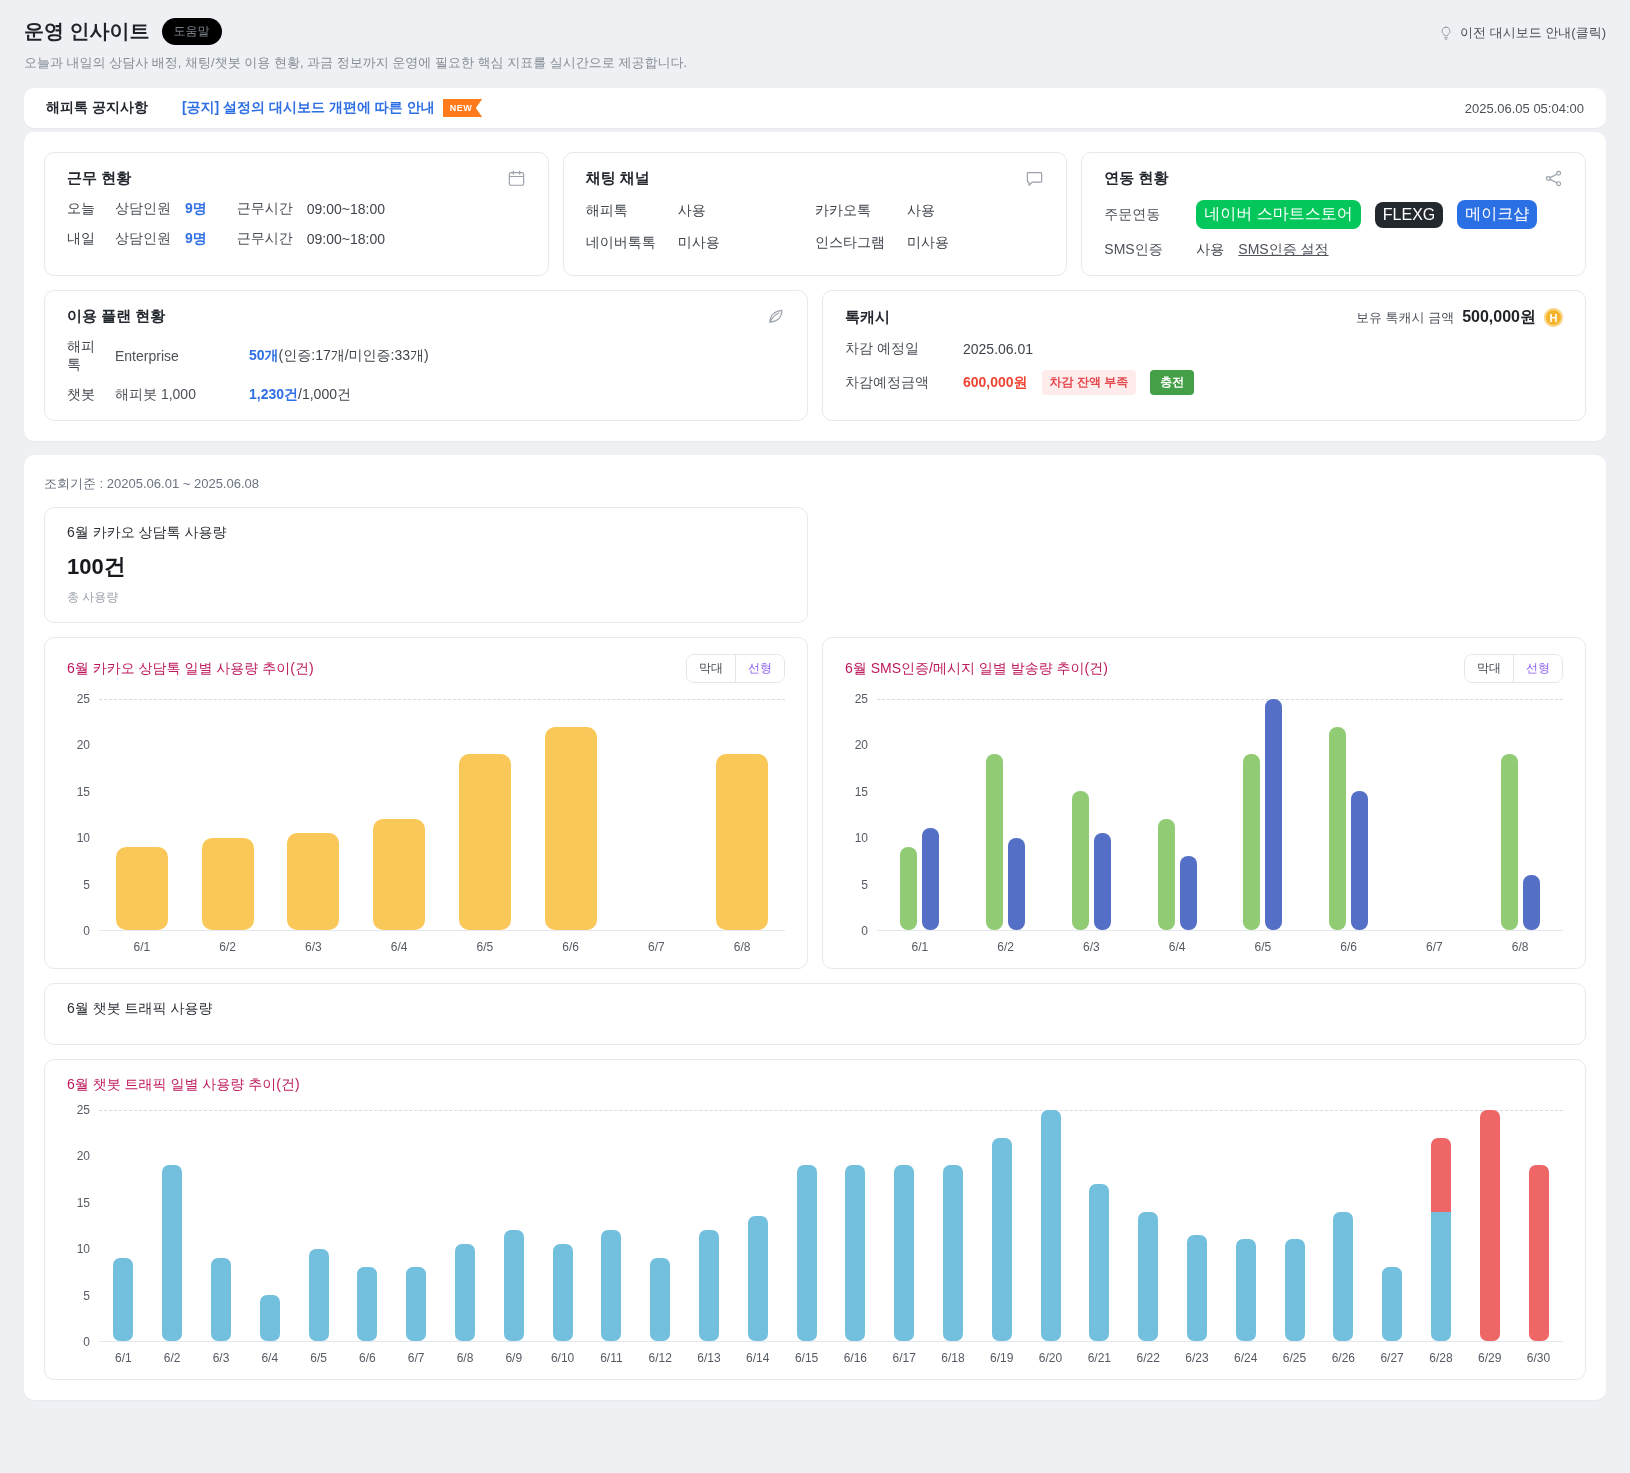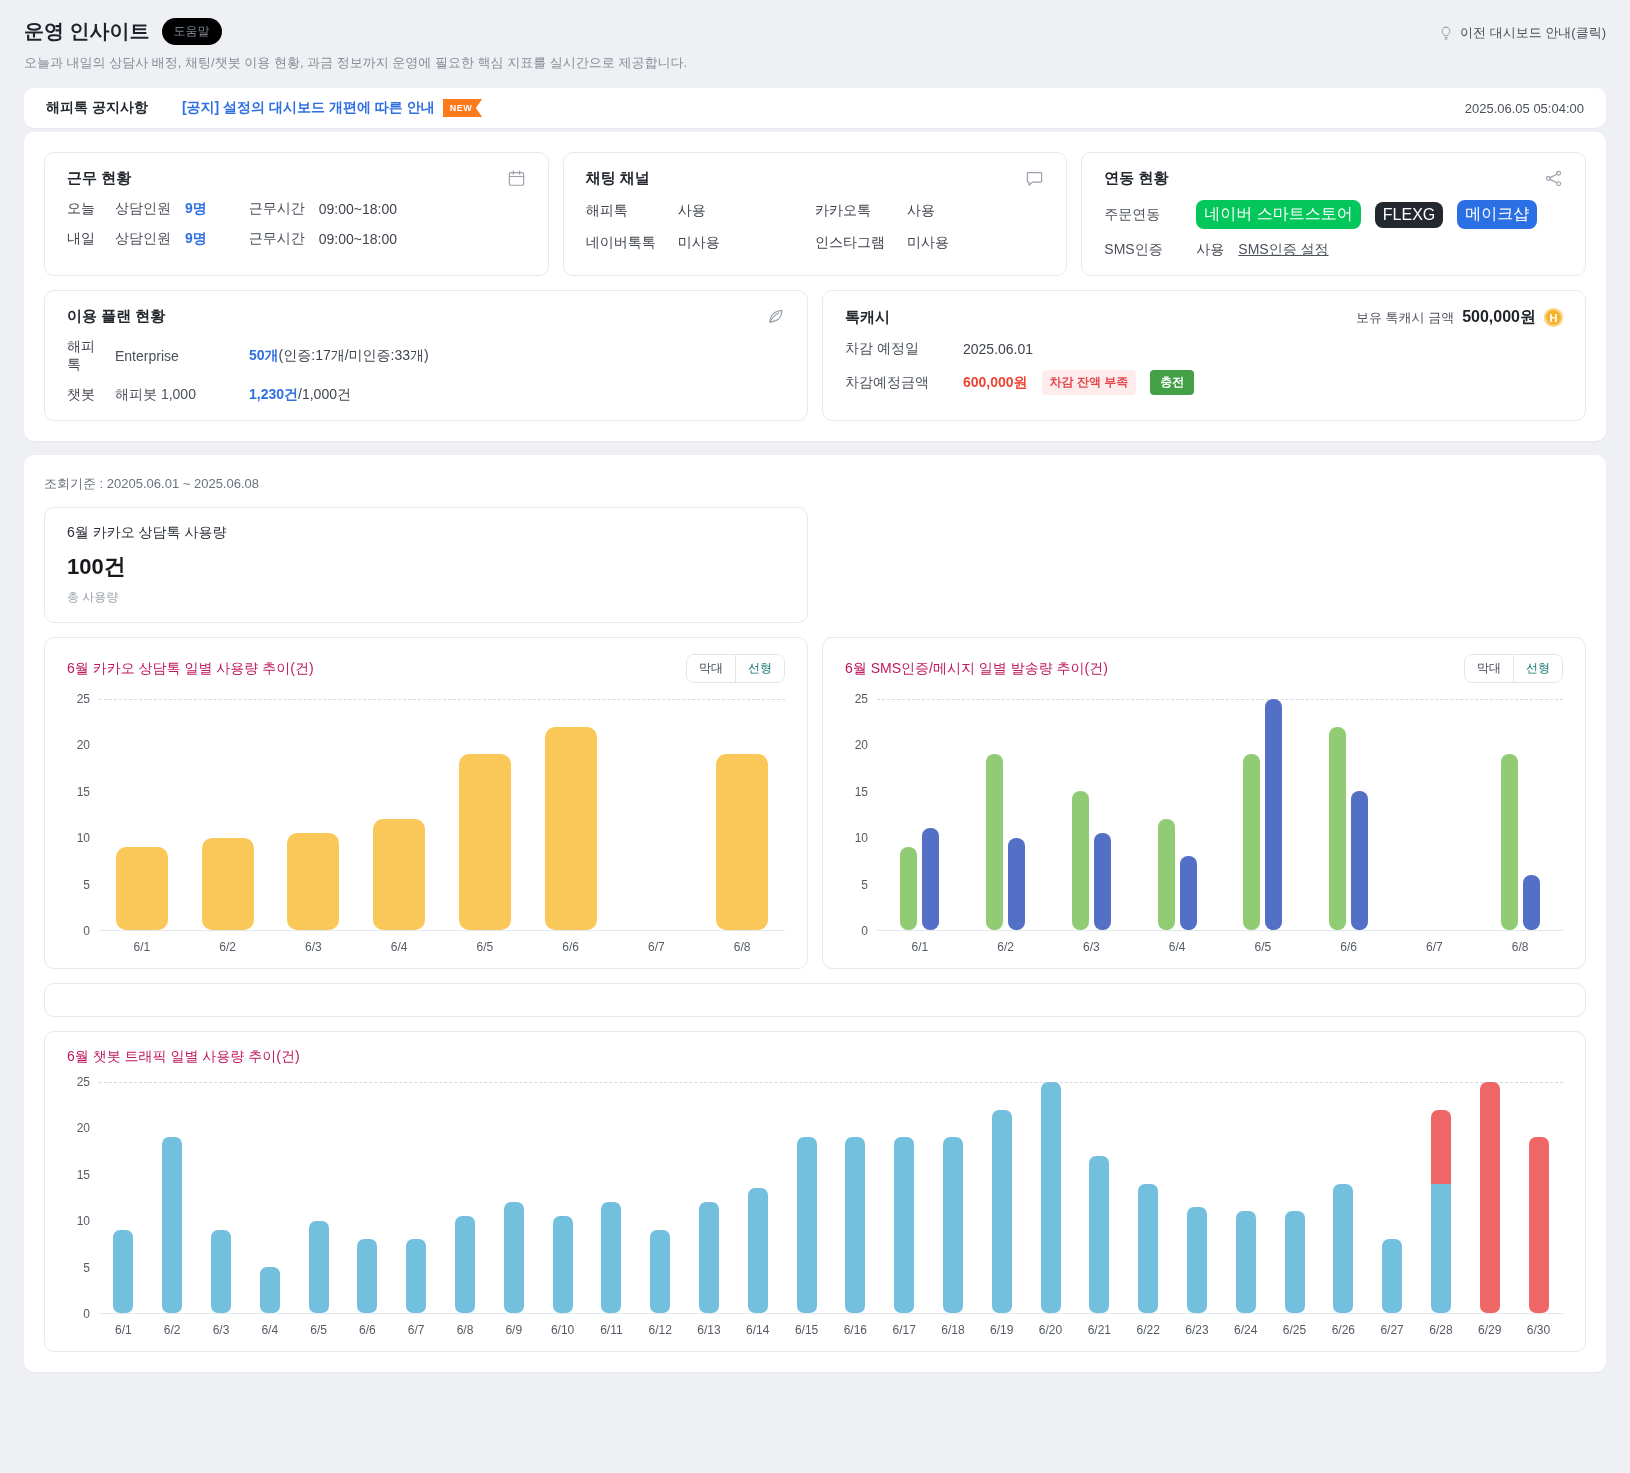--- a/index.html
+++ b/index.html
@@ -39,21 +39,21 @@
   .sub-title { font-size: 15px; font-weight: 700; color: #23272e; }
   .icon svg { stroke: #9aa1ab; fill: none; stroke-width: 1.5; stroke-linecap: round; stroke-linejoin: round; display: block; }
 
   .info-row { display: flex; align-items: center; gap: 14px; font-size: 14px; margin-top: 12px; color: #3f444c; }
   .lbl { color: #4b5059; }
   .w44 { width: 34px; }
   .w80 { width: 78px; }
   .w104 { width: 104px; }
   .w120 { width: 120px; }
   .count-blue { color: #2f6fe4; font-weight: 700; }
-  .gap-left { margin-left: 28px; }
+  .gap-left { margin-left: 16px; }
   .blue-bold { color: #2f6fe4; font-weight: 700; }
   .red-bold { color: #ee4433; font-weight: 700; }
 
   .channel-grid { display: grid; grid-template-columns: 1fr 1fr; row-gap: 14px; margin-top: 14px; font-size: 14px; }
   .channel-item { display: flex; }
   .channel-name { width: 92px; color: #3f444c; }
   .channel-status { color: #3f444c; }
 
   .badge { color: #fff; font-size: 16px; padding: 4px 8px; border-radius: 8px; font-weight: 500; }
   .underline-link { color: #4b5059; text-decoration: underline; cursor: pointer; }
@@ -73,21 +73,21 @@
   .summary-title { font-size: 14px; color: #2b2f36; margin-bottom: 10px; }
   .summary-row { display: flex; justify-content: space-between; align-items: flex-end; }
   .summary-col.right { text-align: right; }
   .summary-value { font-size: 22px; font-weight: 700; color: #17191d; }
   .summary-caption { font-size: 12px; color: #9aa1ab; margin-top: 7px; }
 
   .chart-card { padding: 16px 22px 14px; }
   .chart-header { display: flex; justify-content: space-between; align-items: center; margin-bottom: 16px; }
   .chart-title { font-size: 14px; color: #be185d; }
   .toggle { display: flex; border: 1px solid #e2e5ea; border-radius: 8px; overflow: hidden; background: #fff; }
-  .toggle-btn { font-size: 12px; border: none; background: #fff; padding: 5px 12px; cursor: pointer; color: #0f766e; font-family: inherit; }
+  .toggle-btn { font-size: 12px; border: none; background: #fff; padding: 5px 12px; cursor: pointer; color: #8b5cf6; font-family: inherit; }
   .toggle-btn.active { color: #3f444c; }
   .toggle-btn + .toggle-btn { border-left: 1px solid #e2e5ea; }
 
   .chart-body { display: flex; }
   .yaxis { width: 32px; position: relative; height: 232px; flex-shrink: 0; }
   .ytick { position: absolute; right: 9px; transform: translateY(-50%); font-size: 12px; color: #555b64; }
   .bars-area { flex: 1; min-width: 0; }
   .bars-row { display: flex; height: 232px; border-bottom: 1px solid #e4e7eb; position: relative; }
   .bars-row::before { content: ""; position: absolute; top: 0; left: 0; right: 0; border-top: 1px dashed #d6dae0; }
   .bar-col { flex: 1; display: flex; align-items: flex-end; justify-content: center; gap: 5px; position: relative; }
@@ -390,20 +390,21 @@
                 <div class="xlabel">6/6</div>
                 <div class="xlabel">6/7</div>
                 <div class="xlabel">6/8</div>
               </div>
           </div>
         </div>
       </div>
     </div>
 
     <div class="sub-card mb14">
+      <div class="summary-title">6월 챗봇 트래픽 사용량</div>
     </div>
 
     <div class="sub-card chart-card chart-bot">
       <div class="chart-header">
         <span class="chart-title">6월 챗봇 트래픽 일별 사용량 추이(건)</span>
       </div>
       <div class="chart-body">
         <div class="yaxis">
             <div class="ytick" style="top: 100%;">0</div>
             <div class="ytick" style="top: 80%;">5</div>

